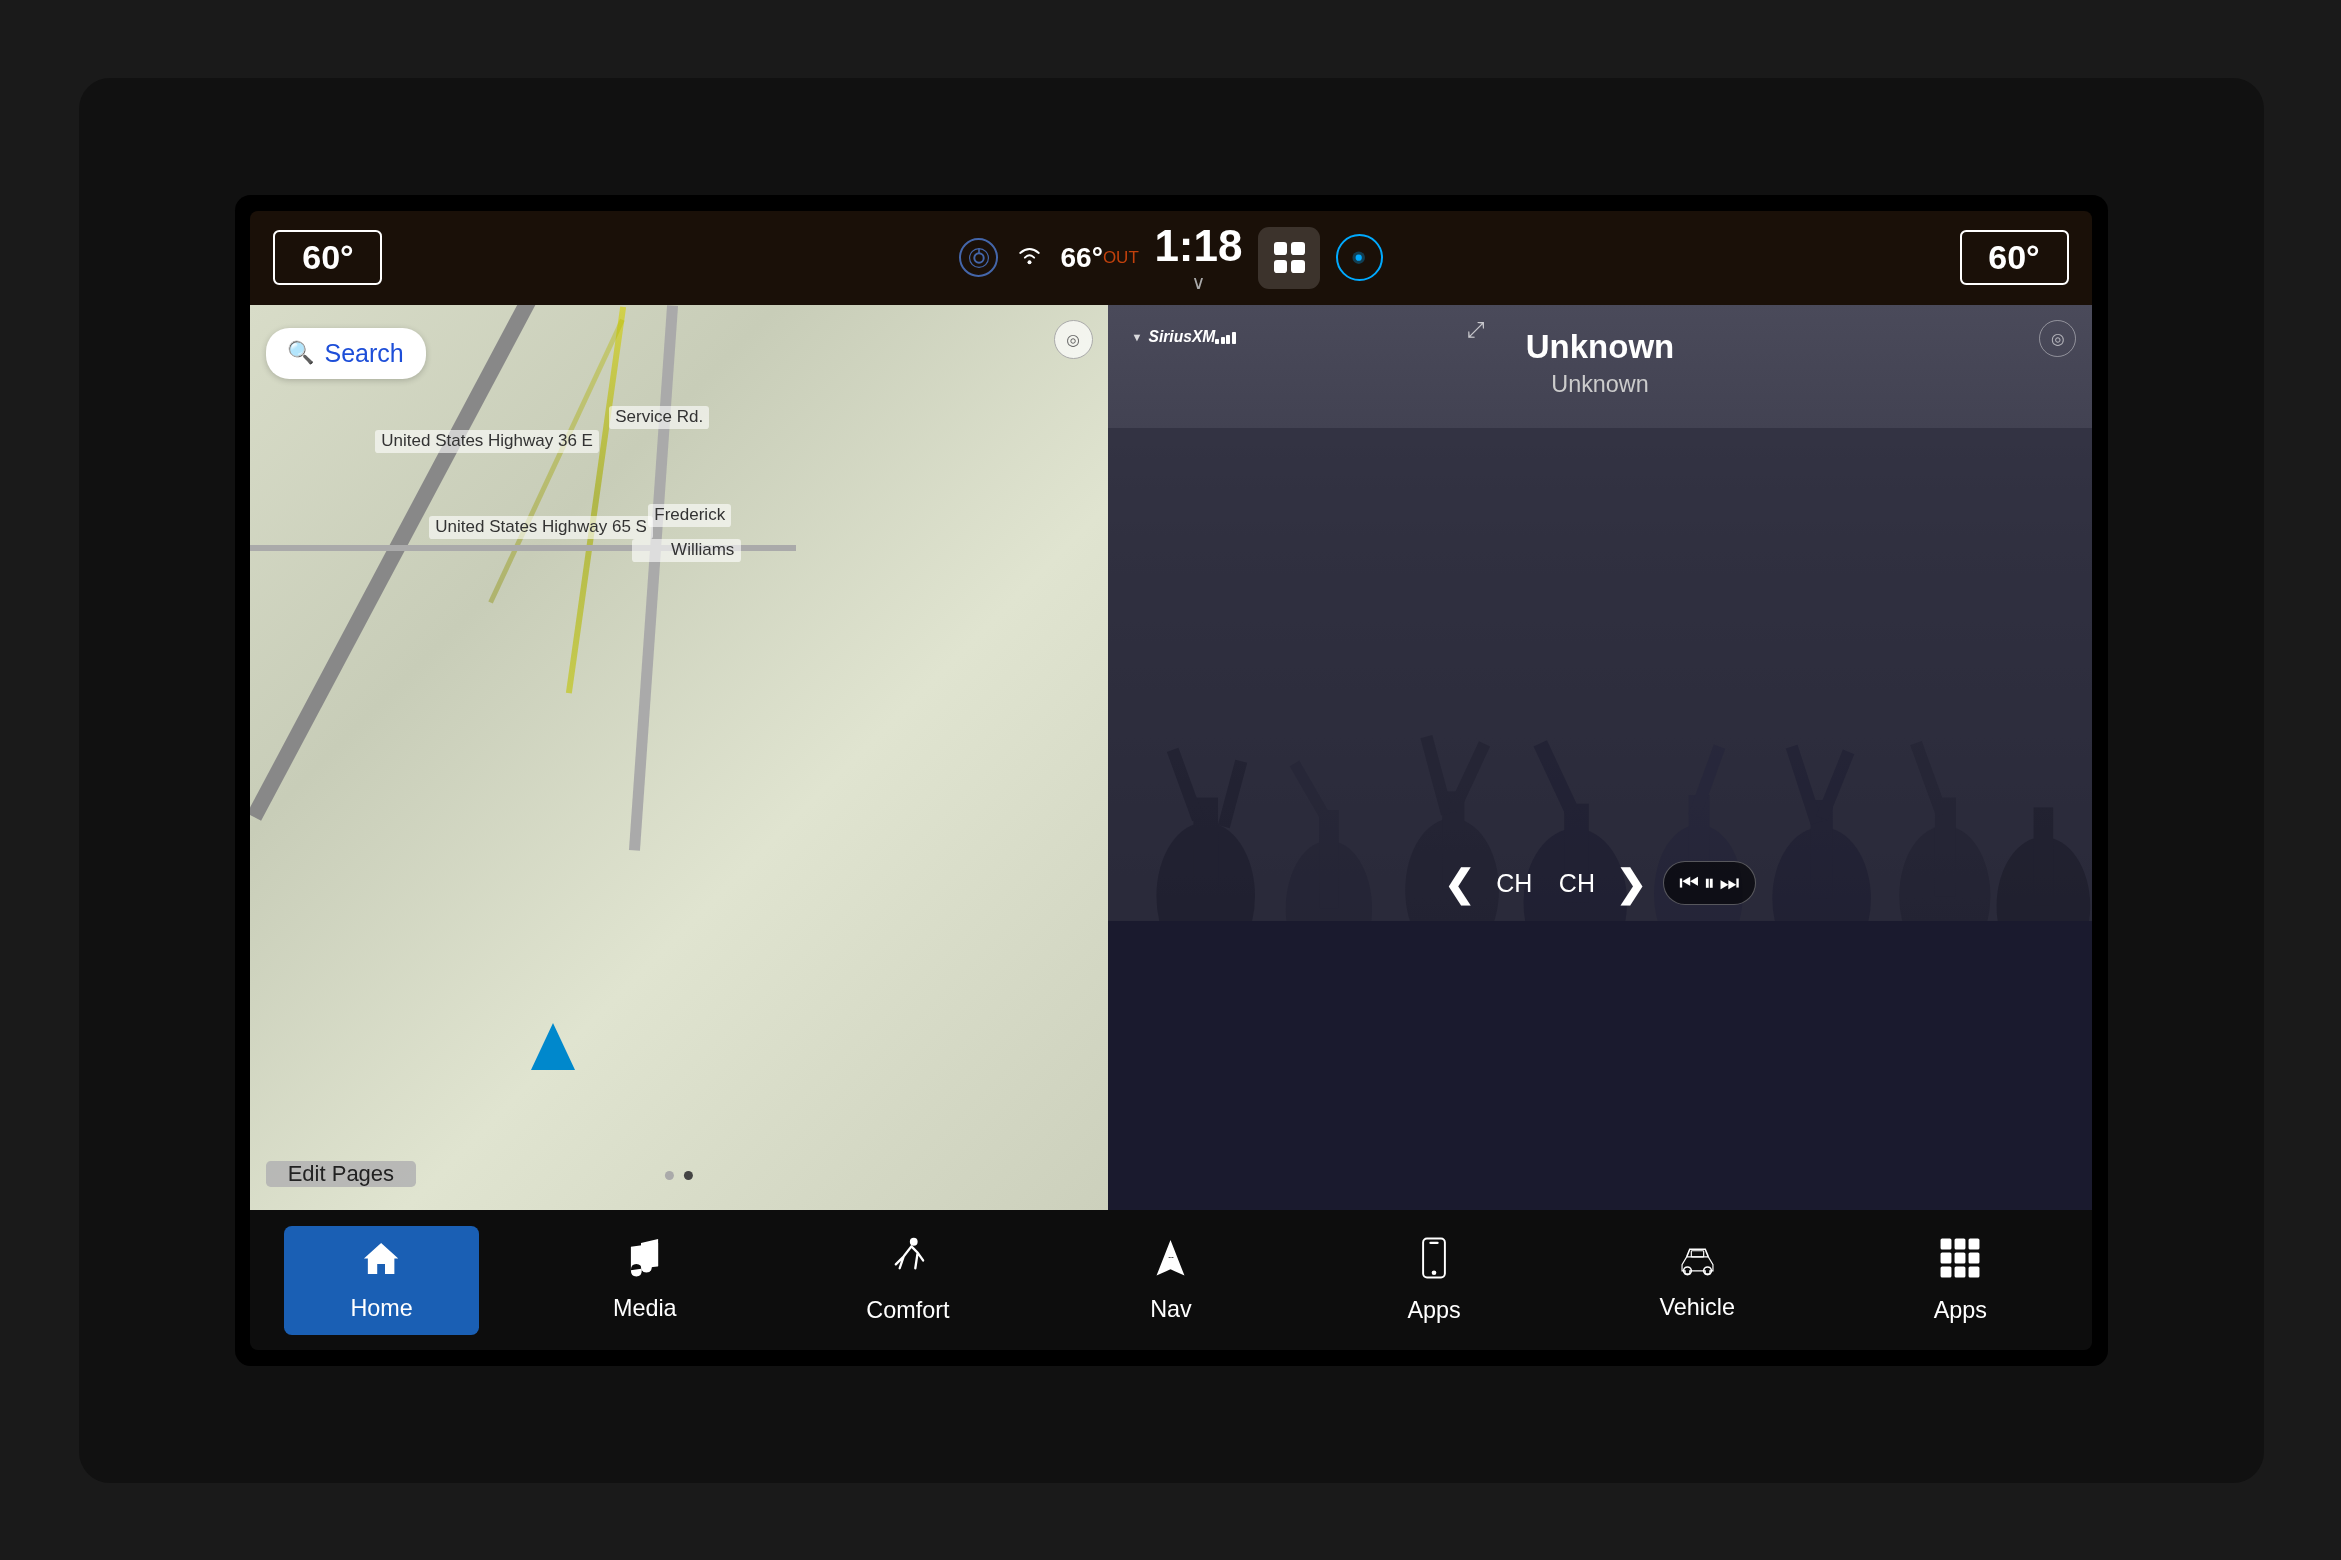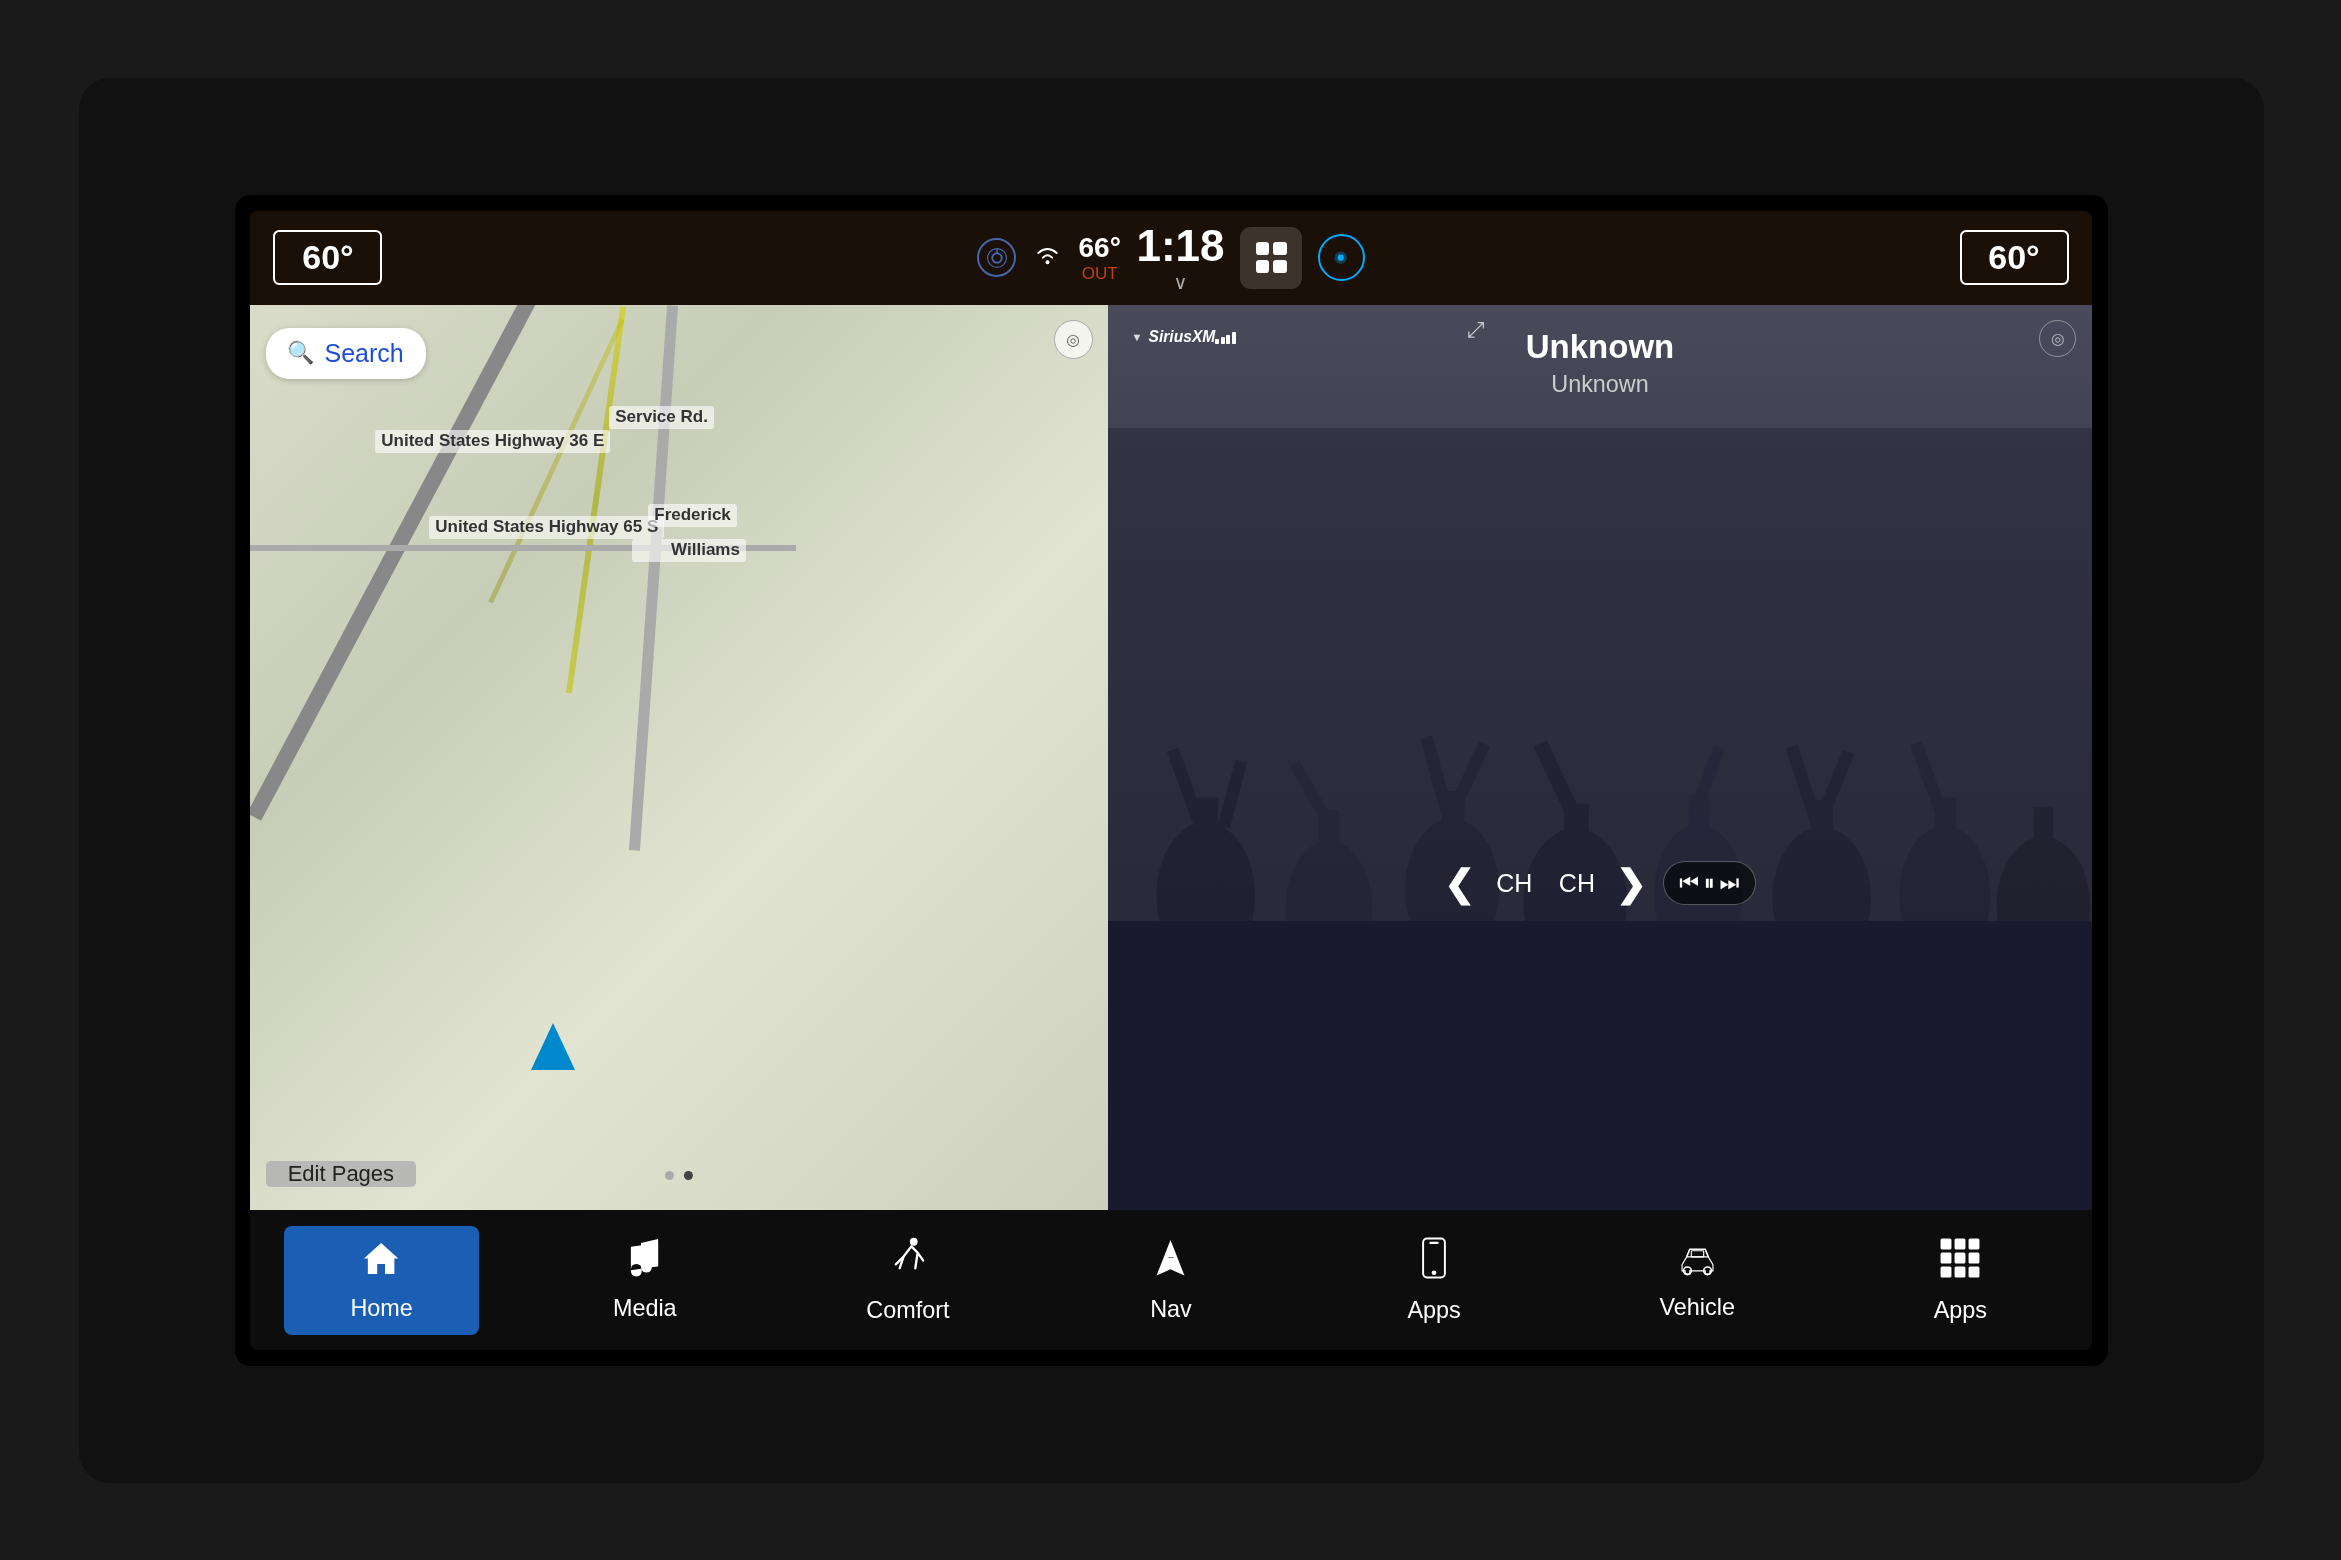--- a/index.html
+++ b/index.html
@@ -79,21 +79,20 @@
       font-size: 17px;
     }
 
     .wifi-icon {
       color: #fff;
       font-size: 28px;
     }
 
     .outside-temp {
       display: flex;
-      flex-direction: column;
       align-items: center;
       color: #fff;
     }
     .outside-temp .temp-val { font-size: 28px; font-weight: bold; }
     .outside-temp .temp-label { font-size: 17px; color: #c2410c; }
 
     .clock-area {
       display: flex;
       flex-direction: column;
       align-items: center;
@@ -168,21 +167,21 @@
       width: 100%;
       height: 100%;
       background: linear-gradient(135deg, #d8dcc8 0%, #c8cdb8 30%, #e0e4d0 60%, #ccd0bc 100%);
       position: relative;
     }
 
     .road-label {
       position: absolute;
       font-size: 17px;
       color: #333;
-      font-weight: bold;
+      font-weight: normal;
       background: rgba(255,255,255,0.6);
       padding: 1.6px 6.2px;
       border-radius: 3.1px;
     }
 
     .road-us36 { top: 125px; left: 125px; }
     .road-us65 { top: 211px; left: 179px; }
     .road-service { top: 101px; left: 359px; }
     .road-frederick { top: 199px; left: 398px; }
     .road-williams { top: 234px; left: 382px; padding-left: 39px; }

